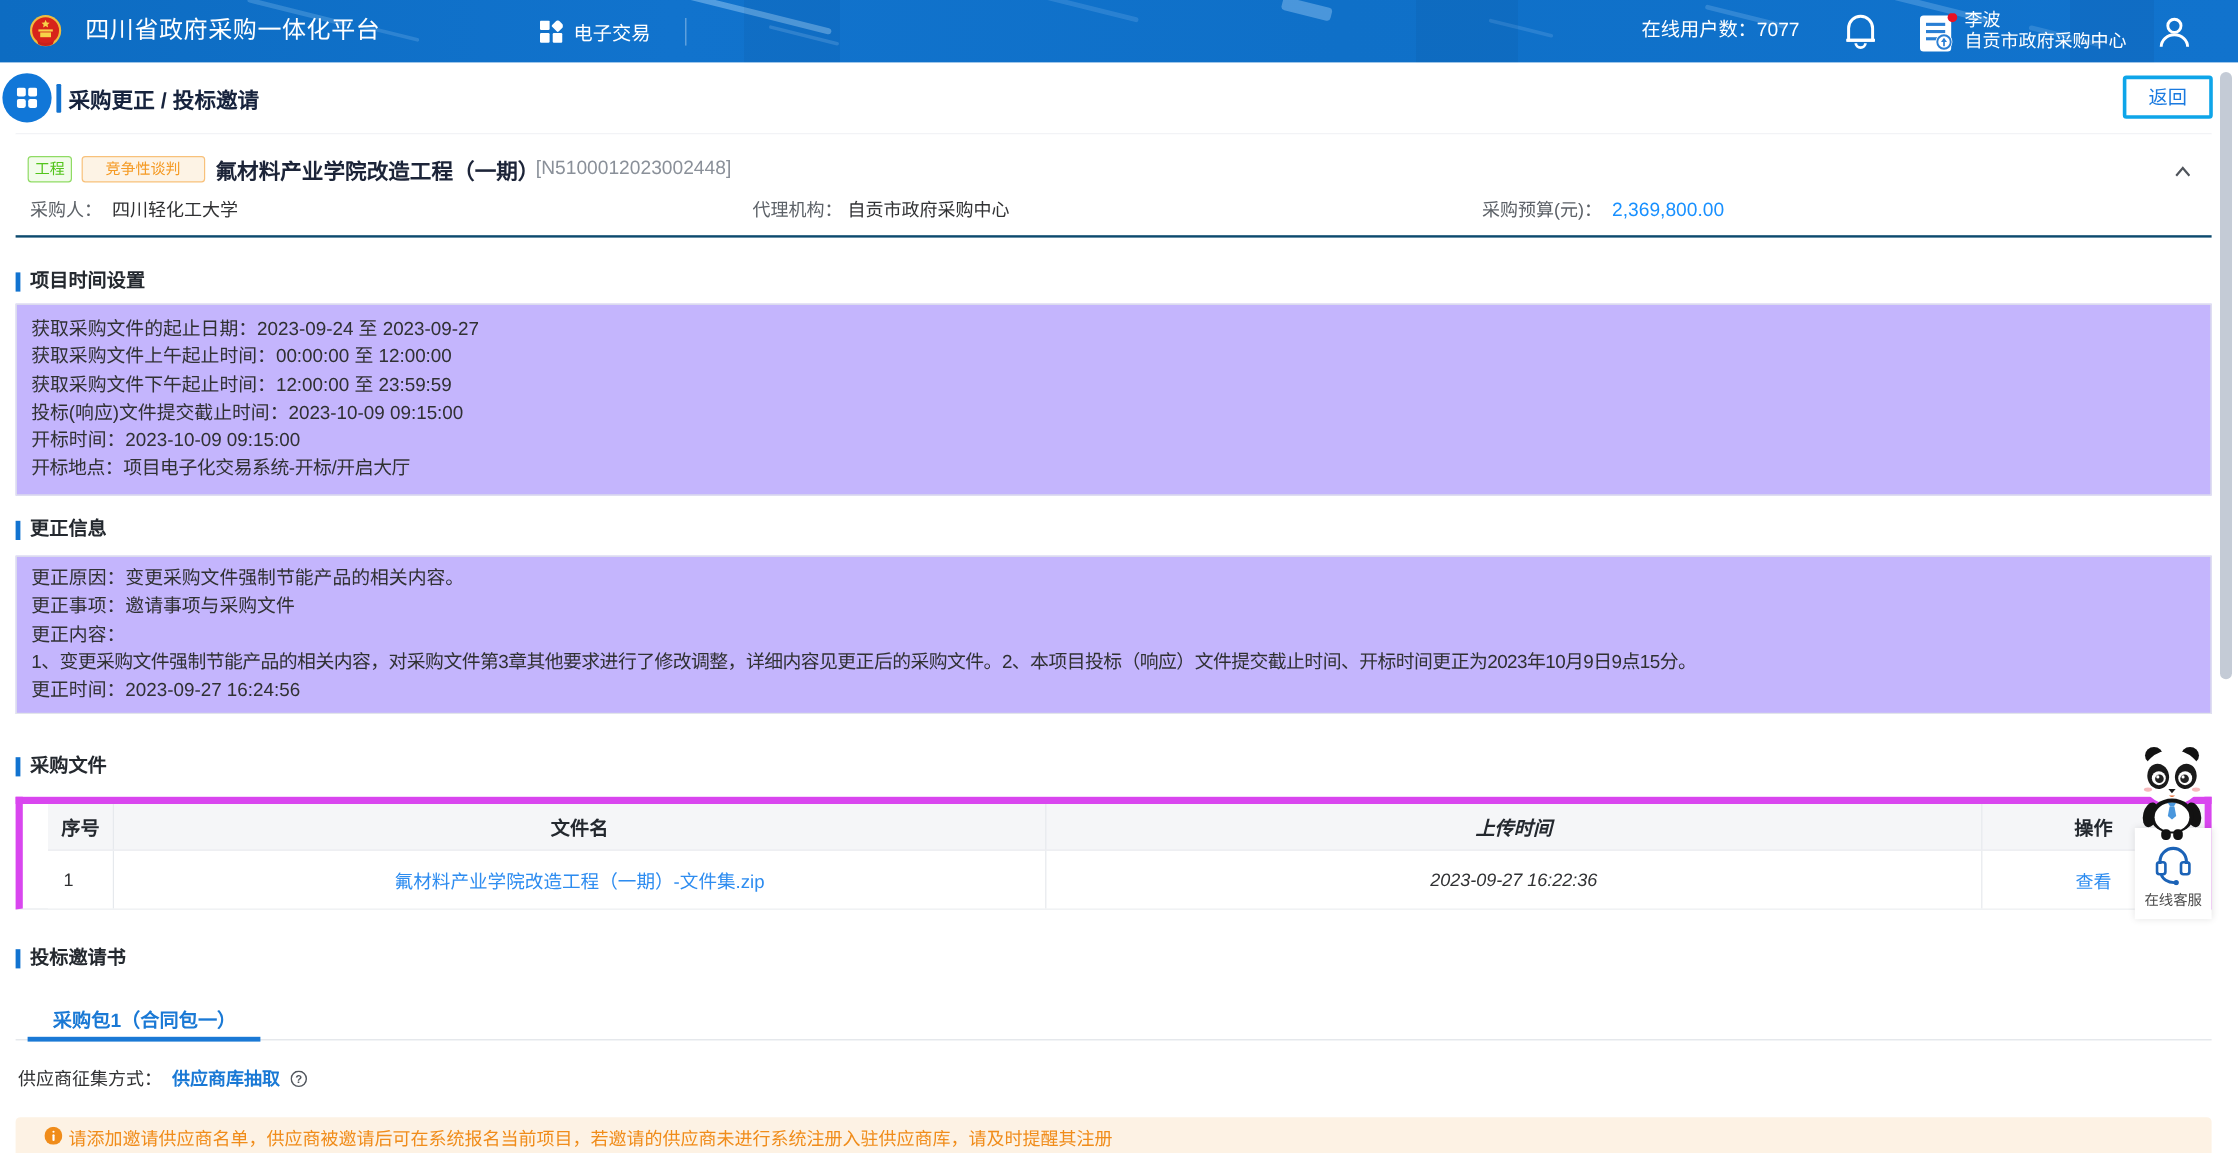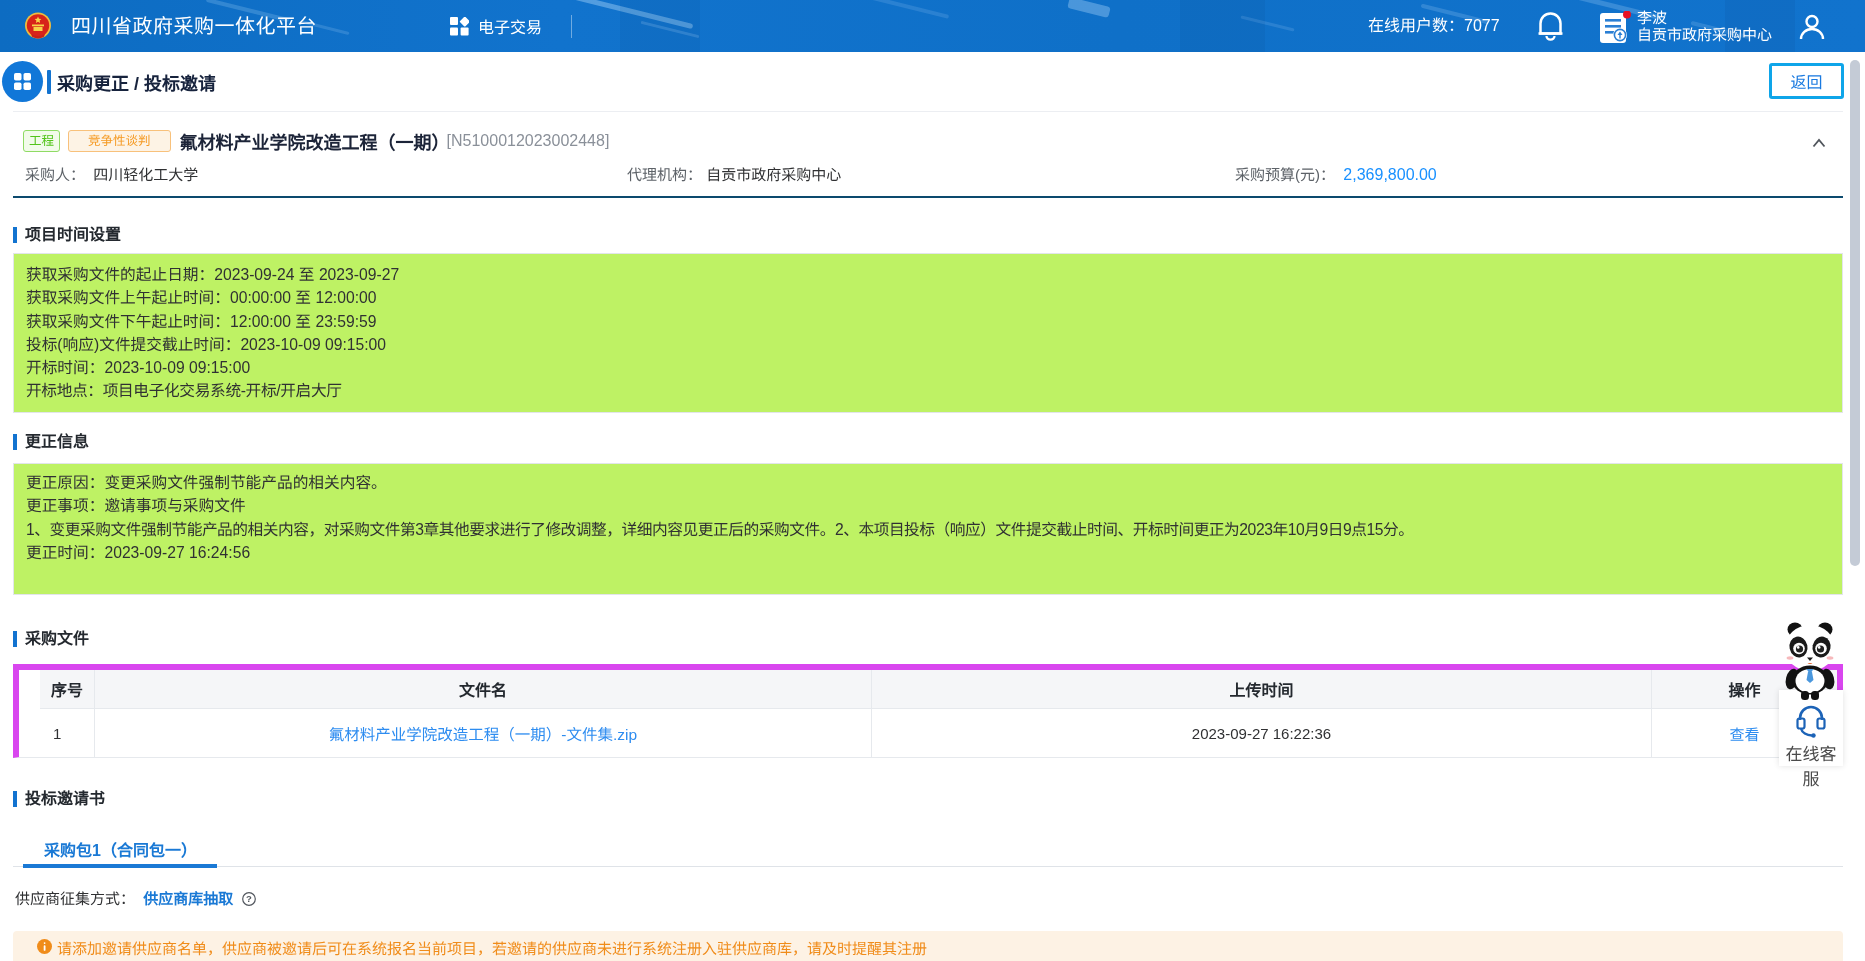--- a/index.html
+++ b/index.html
@@ -41,45 +41,45 @@
   .ptitle { font-size:18px; font-weight:bold; color:#1c2438; }
   .pcode { font-size:16px; color:#8a9099; margin-left:-3px; }
   .caret { position:absolute; top:25.5px; left:1799px; }
   .inforow { position:absolute; top:51px; left:0; width:100%; font-size:15px; color:#303133; }
   .inforow .col { position:absolute; top:0; white-space:nowrap; }
   .inforow .lbl { color:#5d6268; }
   .blue { color:#1890ff; }
   
   .sec { position:absolute; left:13px; display:flex; align-items:center; font-size:16px; font-weight:bold; color:#24292f; height:16px; line-height:16px; }
   .sec .vbar { width:4px; height:16px; background:#1273d0; margin-right:8px; }
-  .box { position:absolute; left:13px; width:1830px; border:1px solid #e2e5ea; background:#bef264; font-size:15.7px; color:#303133; }
+  .box { position:absolute; left:13px; width:1830px; border:1px solid #e2e5ea; background:#c4b5fd; font-size:15.7px; color:#303133; }
   .box p { line-height:23.3px; padding-left:12px; white-space:nowrap; }
   
   .ftable { position:absolute; top:664px; left:13px; width:1830px; border:6px solid #d946ef; border-bottom:1px solid #e6e9ed;padding-left:21px; }
   .ftable .hrow { display:flex; height:39px; background:#f5f6f8; border-bottom:1px solid #e6e9ed;
     font-weight:bold; font-size:16px; color:#24292f; }
   .ftable .drow { display:flex; height:48px; background:#fff; font-size:15px; color:#303133; }
   .cell { display:flex; align-items:center; justify-content:center; }
   .c1 { width:55px; border-right:1px solid #e6e9ed; }
   .c2 { width:777px; border-right:1px solid #e6e9ed; }
-  .c3 { width:780px; border-right:1px solid #e6e9ed; }
+  .c3 { width:780px; border-right:1px solid #e6e9ed;font-style:italic; }
   .c4 { flex:1; }
   .link { color:#2d8cf0; }
   
   .tabline { position:absolute; top:866px; left:13px; width:1830px; height:1px; background:#dfe3e8; }
   .tabtxt { position:absolute; top:837px; left:44px; font-size:16px; font-weight:bold; color:#1a79d5; }
   .tabbar { position:absolute; top:864px; left:23px; width:194px; height:3.5px; background:#1a79d5; }
   .supline { position:absolute; top:887px; left:15px; font-size:15px; color:#303133; }
   .warn { position:absolute; top:931px; left:13px; width:1830px; height:40px; background:#fdf2e4; border-radius:4px; }
   .warn .wtxt { position:absolute; left:44px; top:6px; font-size:15px; color:#f08c1a; }
   
   .scrollbar { position:absolute; left:1850px; top:60px; width:10px; height:506px; border-radius:5px; background:#c4cbd6; z-index:20; }
   .service { position:absolute; left:1779px; top:690px; width:64px; height:76px; background:#fff;
     box-shadow:0 0 6px rgba(0,0,0,.12); z-index:15; text-align:center; }
-  .service .stxt { position:absolute; top:50px; width:100%; font-size:17px; color:#4a4a4a; }
+  .service .stxt { position:absolute; top:50px; width:100%; font-size:12px; color:#4a4a4a; }
   .panda { position:absolute; left:1782px; top:621px; z-index:16; }
 </style>
 </head>
 <body>
 
 <div class="topbar">
   <div class="streak" style="left:205px;top:8px;width:85px;height:4px;opacity:.55"></div>
   <div class="streak" style="left:300px;top:26px;width:50px;height:3px;opacity:.45"></div>
   <div class="streak" style="left:545px;top:6px;width:150px;height:4.5px;"></div>
   <div class="streak" style="left:640px;top:28px;width:60px;height:3px;opacity:.5"></div>
@@ -175,20 +175,21 @@
   <p>获取采购文件下午起止时间：12:00:00 至 23:59:59</p>
   <p>投标(响应)文件提交截止时间：2023-10-09 09:15:00</p>
   <p>开标时间：2023-10-09 09:15:00</p>
   <p style="letter-spacing:-0.35px;">开标地点：项目电子化交易系统-开标/开启大厅</p>
 </div>
 
 <div class="sec" style="top:434px;">更正信息<i class="vbar" style="order:-1"></i></div>
 <div class="box" style="top:463px; height:132px; padding-top:7px;">
   <p>更正原因：变更采购文件强制节能产品的相关内容。</p>
   <p>更正事项：邀请事项与采购文件</p>
+  <p>更正内容：</p>
   <p style="letter-spacing:-0.45px;">1、变更采购文件强制节能产品的相关内容，对采购文件第3章其他要求进行了修改调整，详细内容见更正后的采购文件。2、本项目投标（响应）文件提交截止时间、开标时间更正为2023年10月9日9点15分。</p>
   <p>更正时间：2023-09-27 16:24:56</p>
 </div>
 
 <div class="sec" style="top:631px;">采购文件<i class="vbar" style="order:-1"></i></div>
 <div class="ftable">
   <div class="hrow">
     <div class="cell c1">序号</div>
     <div class="cell c2">文件名</div>
     <div class="cell c3">上传时间</div>

